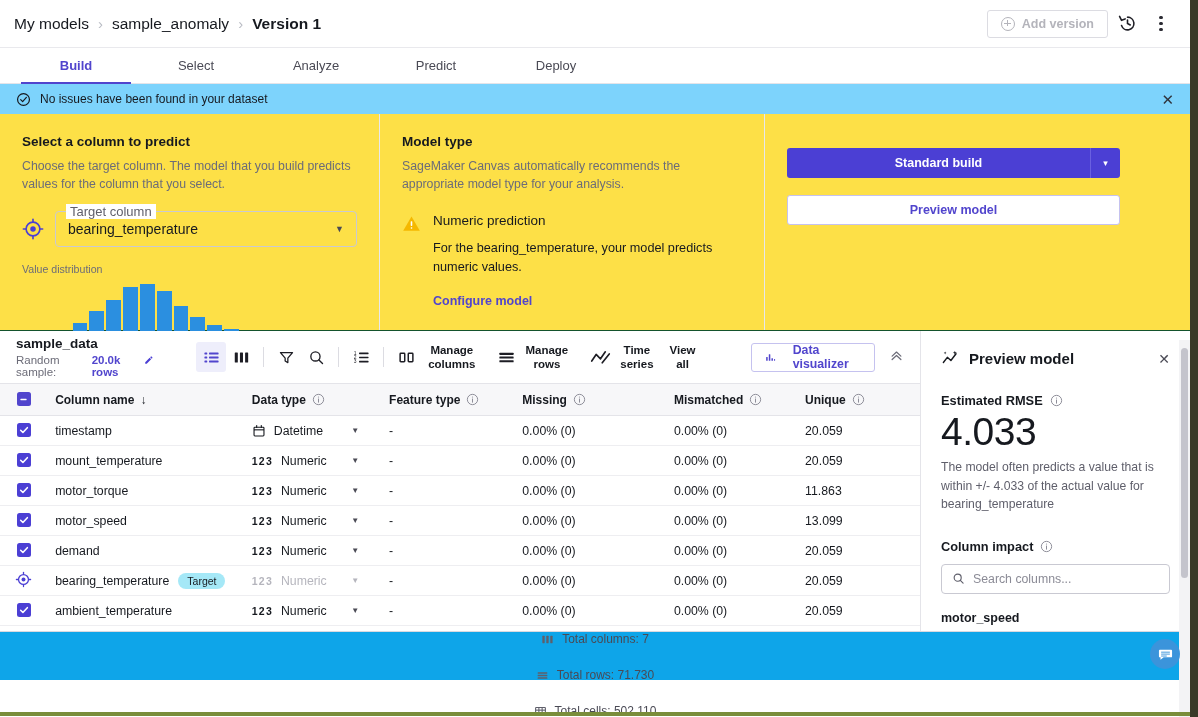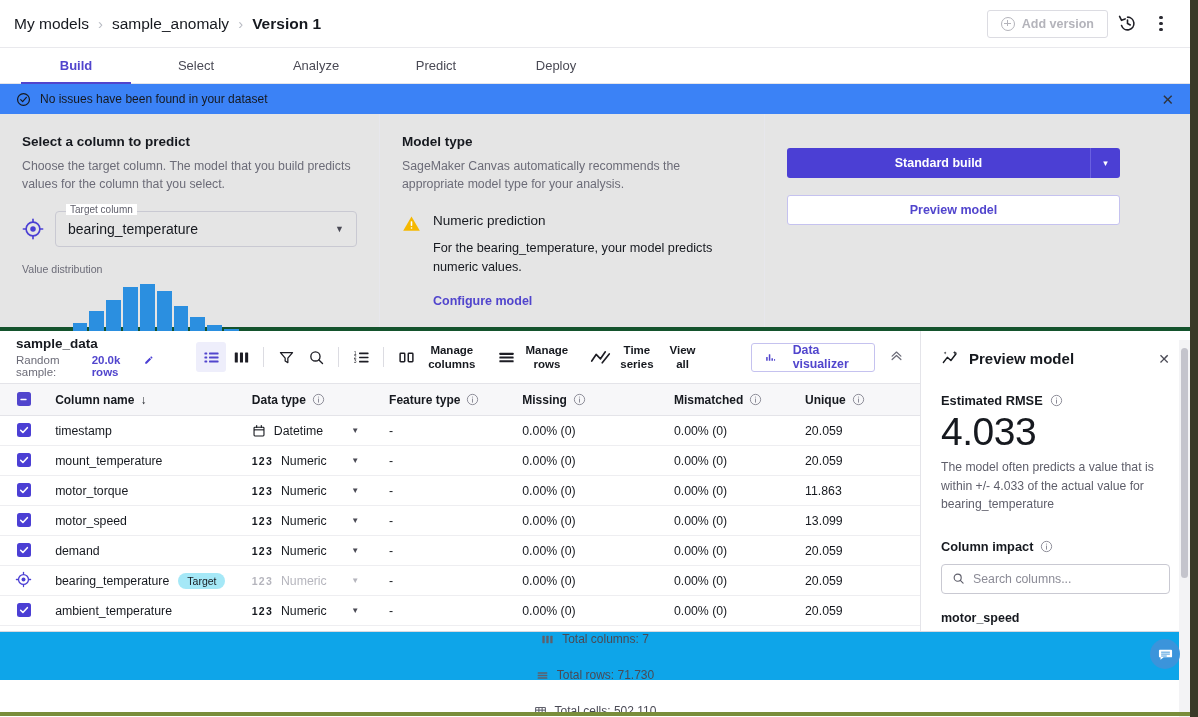--- a/index.html
+++ b/index.html
@@ -59,41 +59,41 @@
     font-size: 13px; color: #4a4a55; position: relative;
   }
   .tab.active { color: #5145cd; font-weight: bold; }
   .tab.active::after {
     content: ""; position: absolute; left: 5px; right: 5px; bottom: -1px;
     height: 2.5px; background: #5145cd;
   }
 
   
   .banner {
-    height: 30px; background: #3b82f6; display: flex; align-items: center;
+    height: 30px; background: #7dd3fc; display: flex; align-items: center;
     padding: 0 16px; font-size: 12px; color: #16191f;
   }
   .check-ic { width: 15px; height: 15px; flex: none; margin-right: 9px; }
   .banner-x { margin-left: auto; color: #30343c; font-size: 15px; line-height: 1; }
 
   
-  .panels { display: flex; height: 217px; border-bottom: 4px solid #14532d; background: #e5e5e5; }
+  .panels { display: flex; height: 217px; border-bottom: 1px solid #14532d; background: #fde047; }
   .pnl { padding: 20px 22px 0 22px; }
   .pnl.p1 { width: 380px; border-right: 1px solid #e7e7ec; }
   .pnl.p2 { width: 385px; border-right: 1px solid #e7e7ec; }
   .pnl.p3 { flex: 1; padding-top: 34px; }
   .pnl h3 { font-size: 13.5px; color: #16191f; margin-bottom: 9px; }
   .pnl .desc { font-size: 12.3px; color: #6c6c78; line-height: 1.45; }
 
   .tgt-row { display: flex; align-items: center; gap: 11px; margin-top: 17px; }
   .tgt-ic { width: 22px; height: 22px; flex: none; }
   .sel-wrap { position: relative; flex: 1; }
   .sel-label {
     position: absolute; top: -7px; left: 11px; background: #fff;
-    padding: 0 4px; font-size: 10px; color: #5f5f6b; z-index: 2;
+    padding: 0 4px; font-size: 13px; color: #5f5f6b; z-index: 2;
   }
   .sel-box {
     border: 1px solid #c9c9d2; border-radius: 4px; height: 36px;
     display: flex; align-items: center; padding: 0 12px;
     font-size: 14px; color: #16191f;
   }
   .caret { margin-left: auto; color: #4a4a55; font-size: 9px; }
 
   .vd-label { font-size: 10.6px; color: #6c6c78; margin-top: 16px; margin-bottom: 5px; }
   .hist { height: 62px; display: flex; align-items: flex-end; gap: 2px; }

